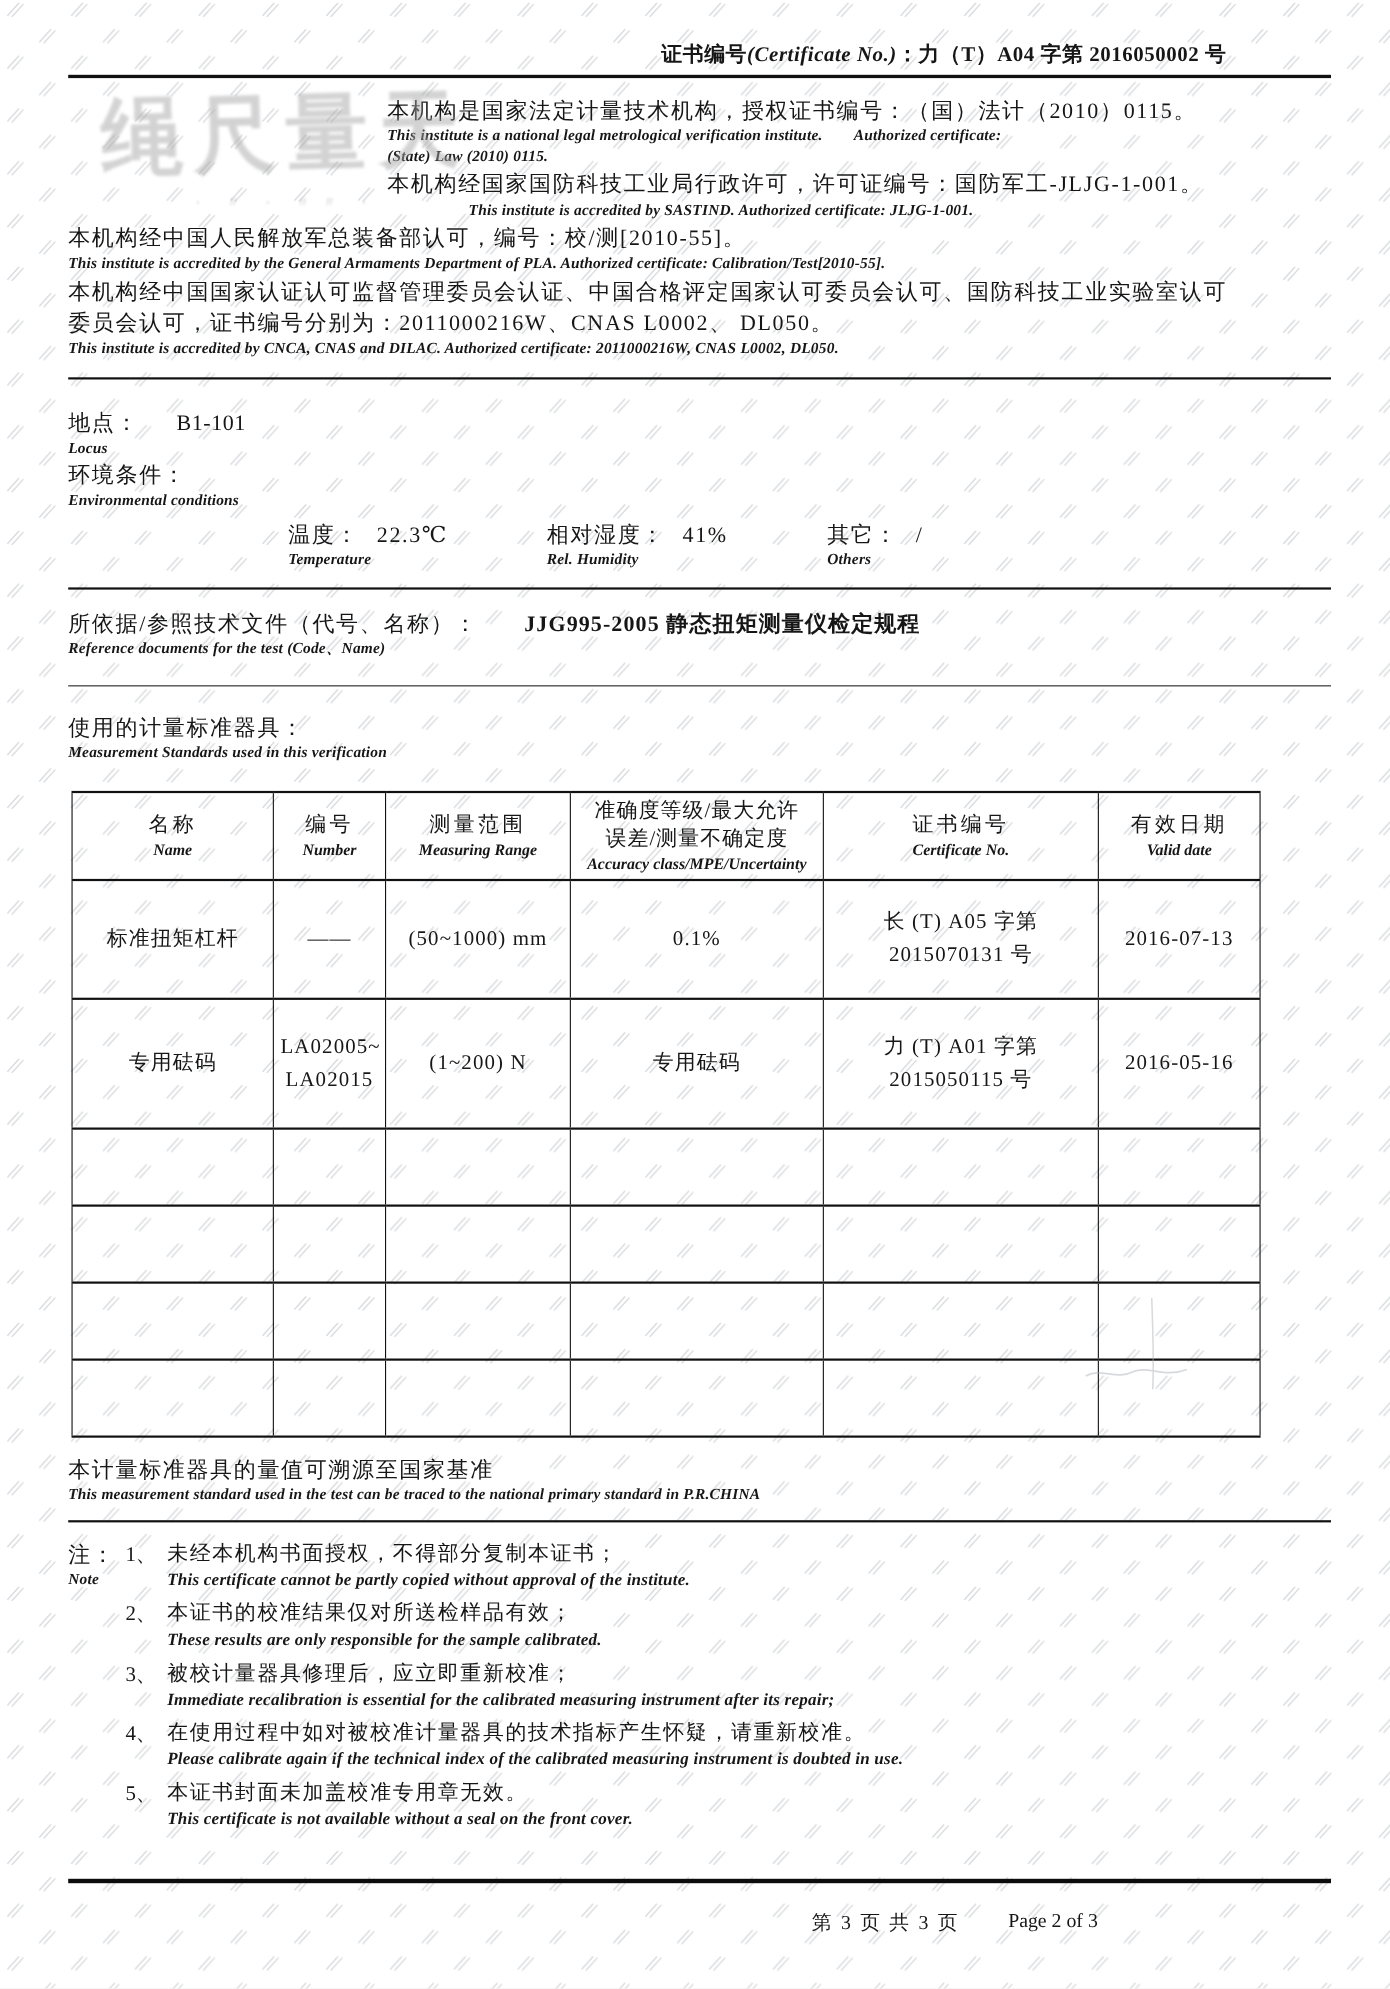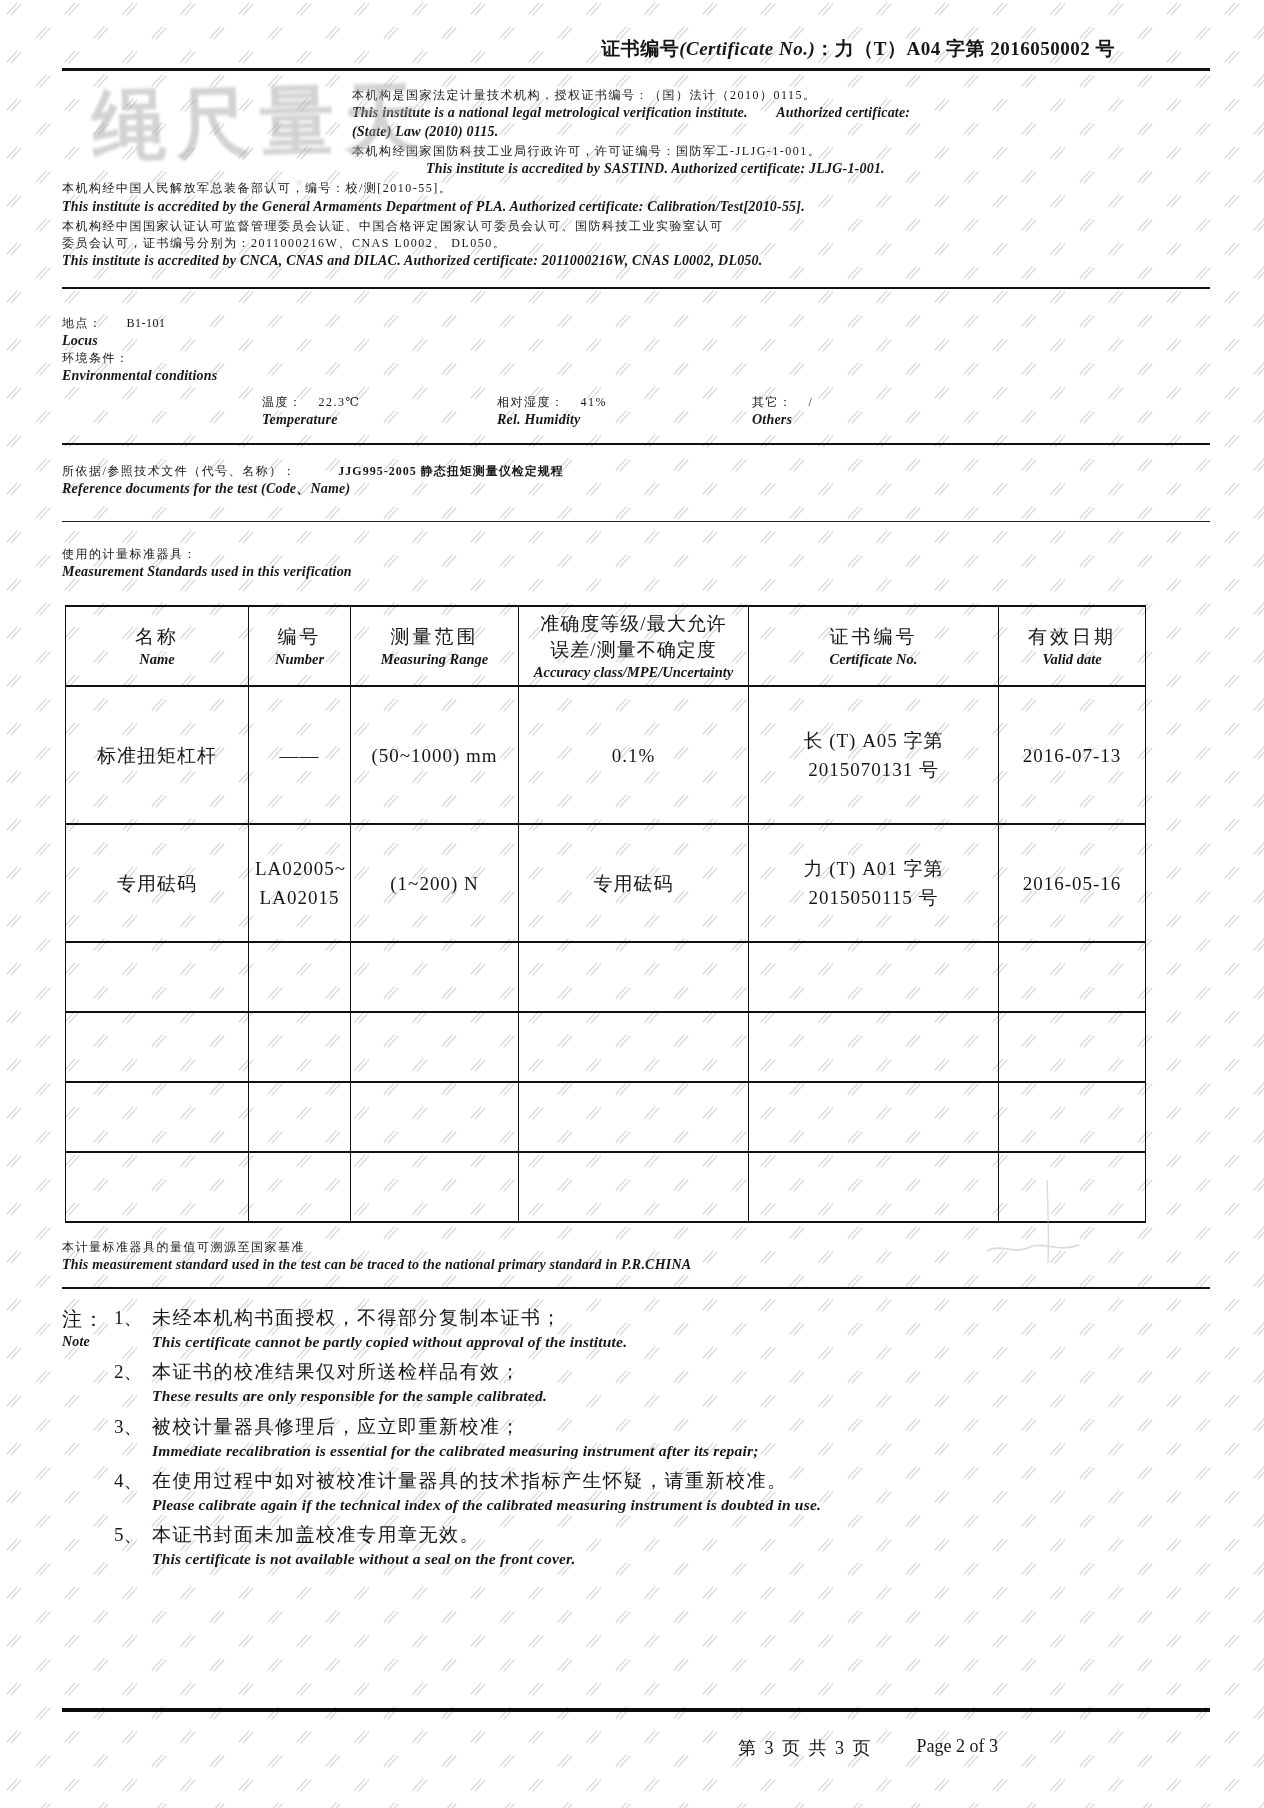--- a/index.html
+++ b/index.html
@@ -28,30 +28,30 @@
   
   .accred { position:relative; padding-top:16px; }
   .stamp { position:absolute; left:28px; top:2px; width:340px; text-align:center; pointer-events:none; }
   .stamp-chars {
     font-size:74px; font-weight:bold; letter-spacing:10px;
     color:#a7a7a7; opacity:.5; filter:blur(1.3px);
     transform:rotate(-1.5deg) scaleY(1.05);
     font-family:"Liberation Serif",serif;
   }
   .stamp-sub { margin-top:2px; font-size:15px; color:#ababab; opacity:.55; filter:blur(.8px); letter-spacing:9px; }
-  .zh { font-size:12px; line-height:1.42; letter-spacing:1.5px; }
+  .zh { font-size:20px; line-height:1.42; letter-spacing:1.5px; }
   .en { font-size:14px; line-height:1.32; font-style:italic; font-weight:bold; letter-spacing:.2px; white-space:pre-wrap; }
   .accred-item.indent { margin-left:290px; }
   .accred-item .en.sub-indent { margin-left:74px; }
   .accred-item { margin-bottom:2px; }
   .hr2 { border-bottom:2.5px solid #111; margin-top:16px; }
 
   
   .env-section { padding-top:26px; }
-  .inline-pair .value { margin-left:24px; letter-spacing:.5px; }
+  .inline-pair .value { margin-left:34px; letter-spacing:.5px; }
   .env-row { display:flex; margin-top:8px; }
   .env-block { display:flex; flex-direction:column; }
   .env-block .pair .value { margin-left:16px;margin-top:20px; }
   .env-b1 { margin-left:200px; width:235px; }
   .env-b2 { width:255px; }
   .env-b3 { flex:1; }
   .hr3 { border-bottom:2.5px solid #111; margin-top:14px; }
 
   
   .ref-section { padding-top:18px; }
@@ -64,21 +64,21 @@
   .std-table th, .std-table td {
     border:1.5px solid #111;
     border-top-width:2.5px; border-bottom-width:2.5px;
     text-align:center; vertical-align:middle; padding:4px 6px;
   }
   .std-table th { font-weight:normal; }
   .std-table .th-zh { font-size:19px; letter-spacing:3px; line-height:1.35; }
   .std-table .th-en { font-size:14.5px; font-style:italic; font-weight:bold; letter-spacing:0; margin-top:2px; }
   .std-table td { font-size:19px; letter-spacing:1px; line-height:1.55; }
   .std-table tr.hdr { height:72px; }
-  .std-table tr.r1 { height:138px; }
+  .std-table tr.r1 { height:108px; }
   .std-table tr.r2 { height:118px; }
   .std-table tr.empty { height:70px; }
   .num-cell { font-size:17px; letter-spacing:0; }
 
   
   .trace-section { padding-top:16px; }
   .hr5 { border-bottom:2px solid #111; margin-top:12px; }
 
   
   .notes { padding-top:16px; position:relative; }

